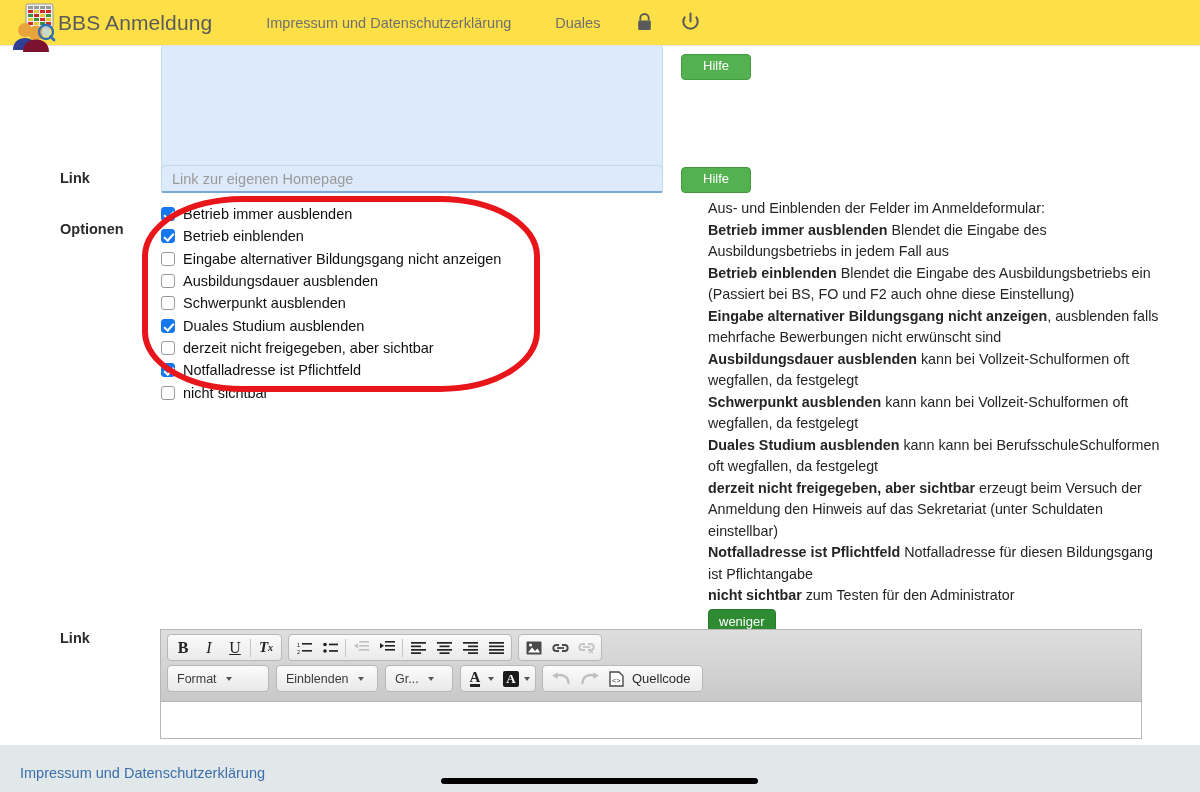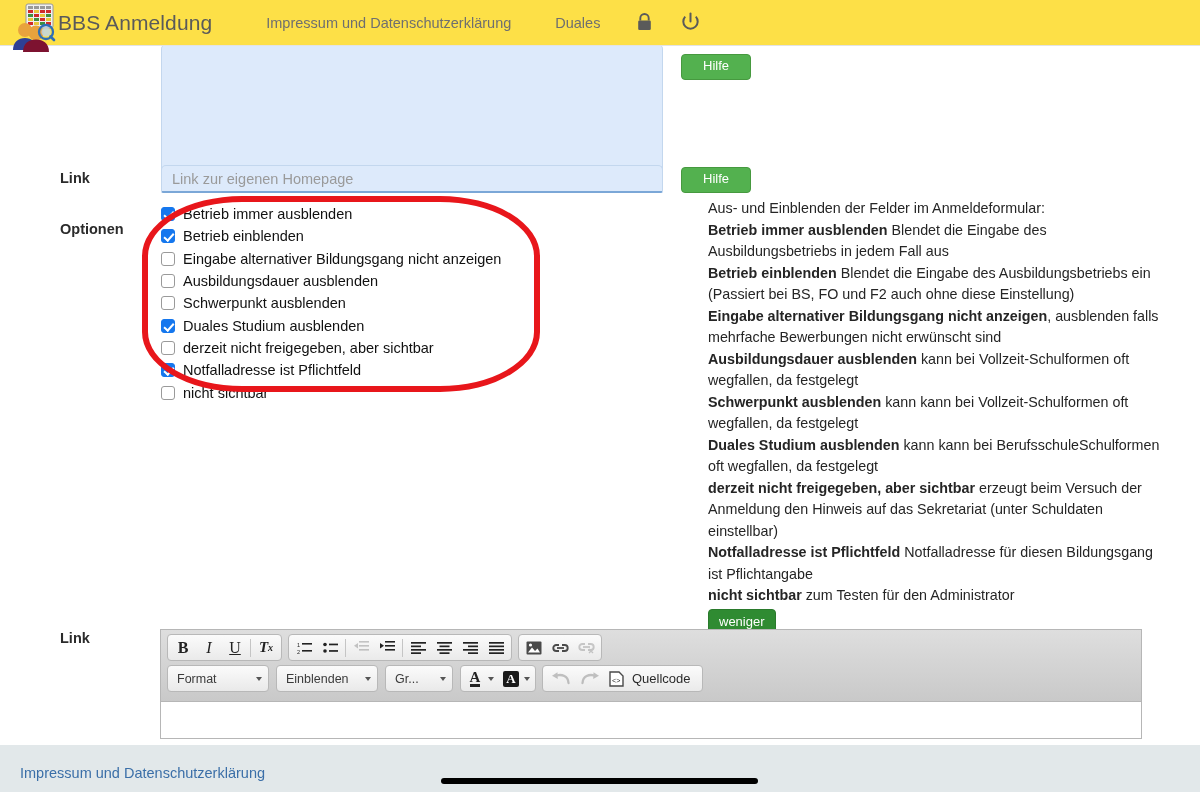--- a/index.html
+++ b/index.html
@@ -183,21 +183,21 @@
   .tb-btn {
     width: 26px; height: 23px;
     display: flex; align-items: center; justify-content: center;
     cursor: pointer;
     color: #222;
     font-size: 14px;
     border-radius: 3px;
   }
   .tb-sep { width: 1px; height: 18px; background: #c5c5c5; margin: 0 2px; }
   .tb-combo {
-    display: flex; align-items: center; justify-content: space-between;
+    display: flex; align-items: center; justify-content: flex-start;
     background: linear-gradient(#fbfbfb, #e9e9e9);
     border: 1px solid #b8b8b8;
     border-radius: 4px;
     height: 27px;
     margin-right: 7px;
     padding: 0 6px 0 9px;
     font-size: 12.5px;
     color: #3b3b3b;
     cursor: pointer;
   }

